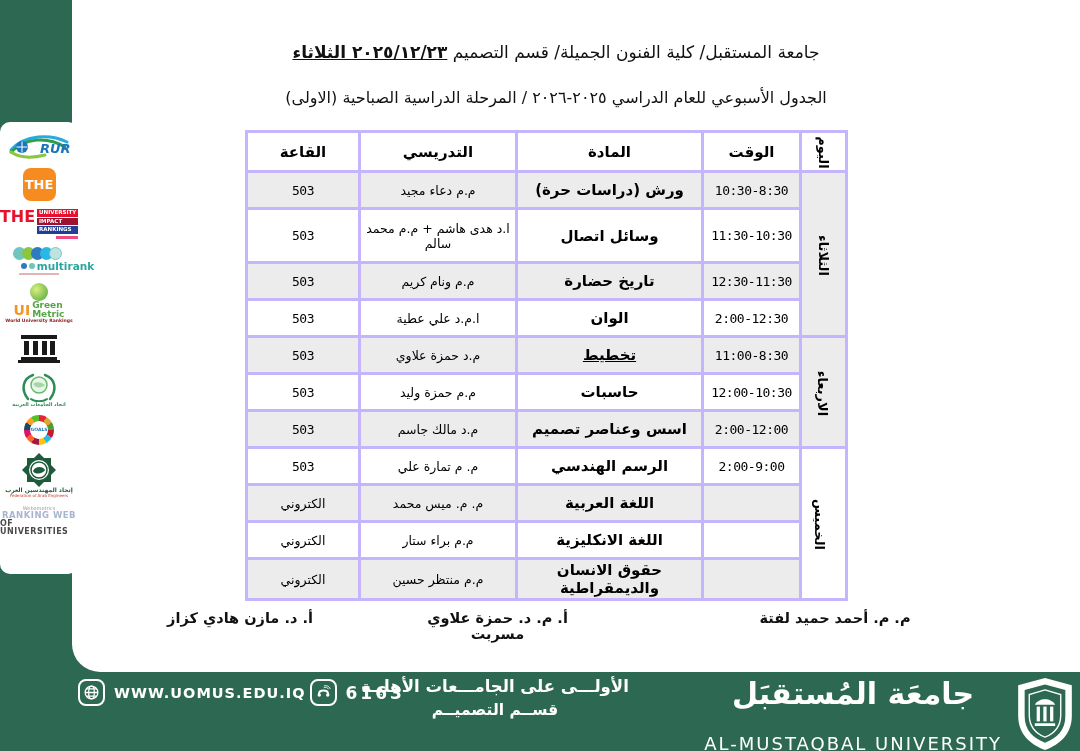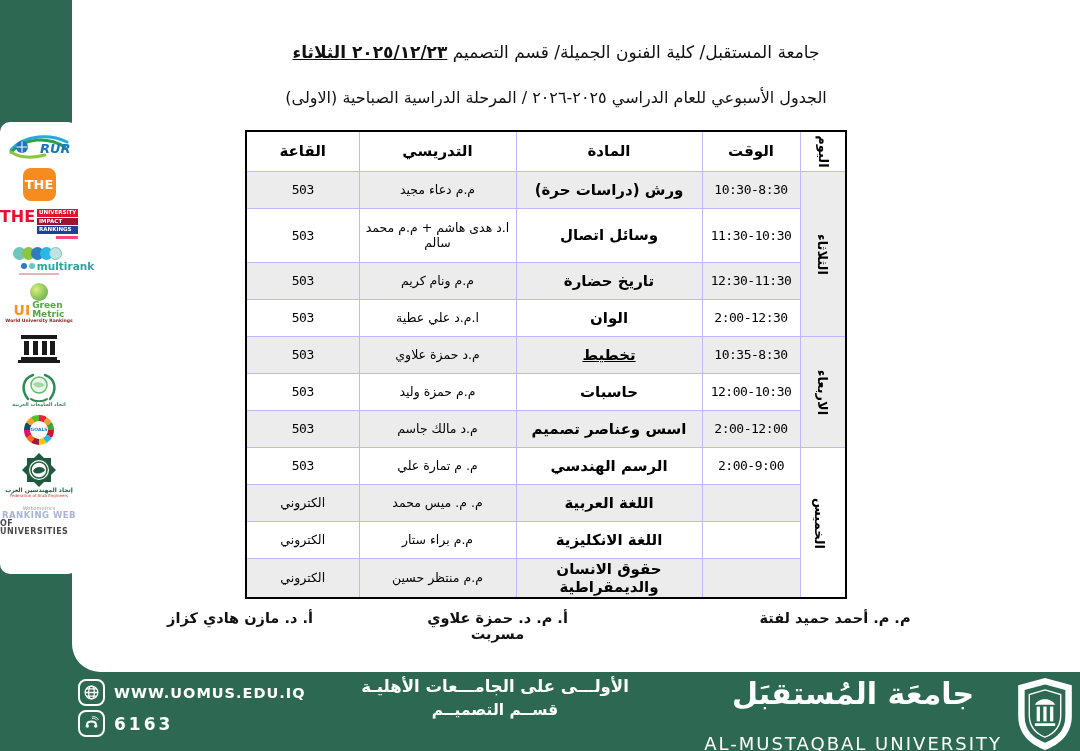--- a/index.html
+++ b/index.html
@@ -14,42 +14,42 @@
   
   .title1 { position:absolute; top:42px; left:0; right:40px; text-align:center; direction:rtl;
             font-size:17px; color:#111; }
   .title1 .date { font-weight:700; text-decoration:underline; }
   .title2 { position:absolute; top:88px; left:0; right:40px; text-align:center; direction:rtl;
             font-size:16px; color:#111; }
 
   
   table.tt { position:absolute; left:173px; top:130px; width:600px; border-collapse:collapse;
              table-layout:fixed; direction:rtl; border:2px solid #000; }
-  .tt th, .tt td { border:1px solid #c4b5fd; text-align:center; vertical-align:middle; padding:1px 3px; color:#000; }
+  .tt th, .tt td { border:3px solid #c4b5fd; text-align:center; vertical-align:middle; padding:1px 3px; color:#000; }
   .tt thead tr { height:40px; }
   .tt tbody tr { height:37px; }
   .tt th { font-weight:700; font-size:15px; background:#fff; }
   tr.shade td { background:#ececec; }
   td.subj { font-weight:700; font-size:15px; }
   td.subj.u { text-decoration:underline; }
   td.teach { font-size:12.5px; }
   td.num { font-family:"DejaVu Sans Mono", monospace; font-size:13px; letter-spacing:-0.5px; direction:ltr; }
   td.day-cell { background:#fff; padding:0; }
   td.day-cell.day-shade { background:#ececec; }
   .vert { display:inline-block; transform:rotate(90deg); white-space:nowrap; font-weight:700; font-size:13px; }
 
   
   .sig { position:absolute; top:610px; font-size:14.5px; font-weight:700; color:#111; direction:rtl; text-align:center; }
   .sig.right  { left:668px; width:190px; }
   .sig.center { left:333px; width:185px; }
   .sig.left   { left:83px;  width:170px; }
 
   
   .footer { position:absolute; left:0; top:672px; width:1080px; height:79px; z-index:4; color:#fff; }
-  .f-left { position:absolute; left:78px; top:7px; display:flex; flex-direction:column; gap:4px; }
+  .f-left { position:absolute; left:78px; top:7px; display:flex; flex-direction:row; gap:4px; }
   .f-row { display:flex; align-items:center; gap:9px; }
   .f-ico { width:27px; height:27px; border:2px solid #fff; border-radius:8px; display:flex;
            align-items:center; justify-content:center; }
   .f-site { font-weight:700; font-size:14.5px; letter-spacing:1px; }
   .f-phone { font-weight:700; font-size:17px; letter-spacing:3px; }
   .f-center { position:absolute; left:345px; top:3px; width:300px; text-align:center; direction:rtl; line-height:1.45; }
   .f-c1 { font-size:16.5px; font-weight:700; }
   .f-c2 { font-size:14px; }
   .f-c3 { font-size:15.5px; font-weight:700; }
   .f-right { position:absolute; right:2px; top:2px; display:flex; align-items:center; gap:10px; }
@@ -146,21 +146,21 @@
             <td class="num">503</td>
           </tr>
           <tr>
             <td class="num">2:00-12:30</td>
             <td class="subj">الوان</td>
             <td class="teach">ا.م.د علي عطية</td>
             <td class="num">503</td>
           </tr>
           <tr class="shade">
             <td rowspan="3" class="day-cell day-shade"><span class="vert">الاربعاء</span></td>
-            <td class="num">10:35-8:30</td>
+            <td class="num">11:00-8:30</td>
             <td class="subj u">تخطيط</td>
             <td class="teach">م.د حمزة علاوي</td>
             <td class="num">503</td>
           </tr>
           <tr>
             <td class="num">12:00-10:30</td>
             <td class="subj">حاسبات</td>
             <td class="teach">م.م حمزة وليد</td>
             <td class="num">503</td>
           </tr>

